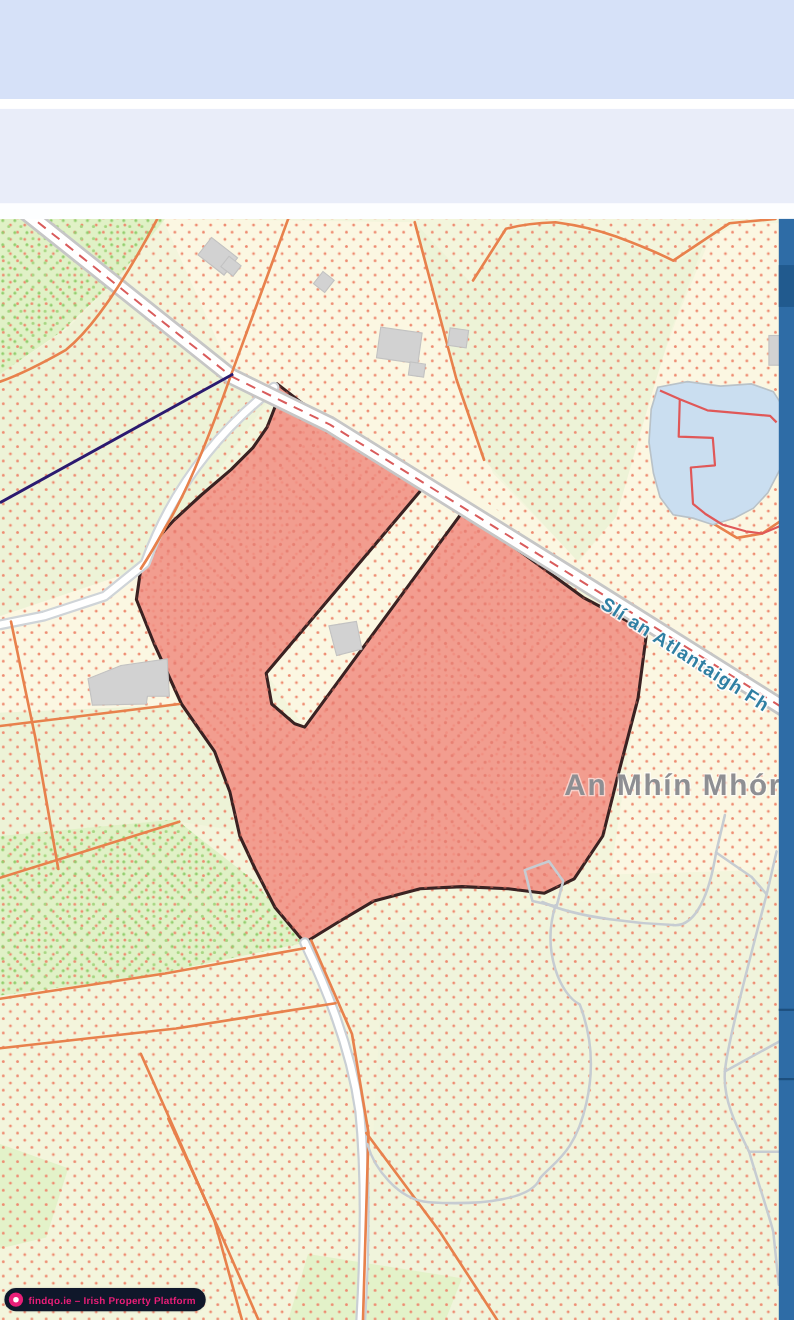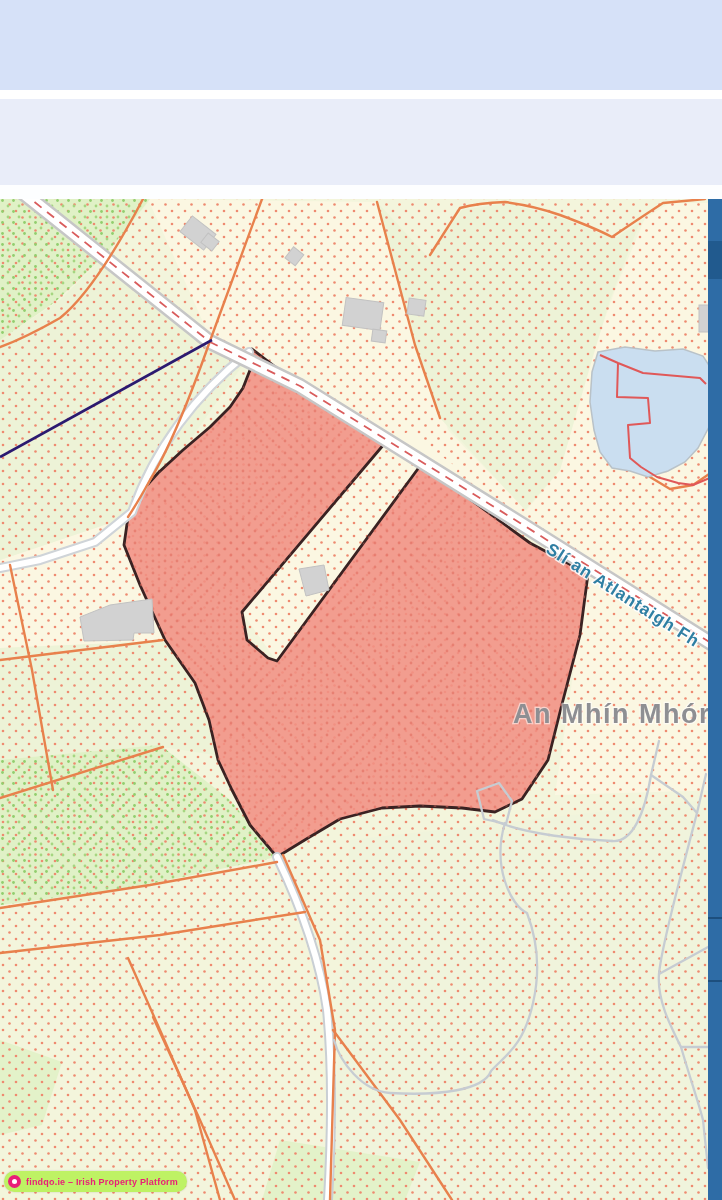--- a/index.html
+++ b/index.html
@@ -12,21 +12,21 @@
   .gap1{top:90px;height:9px;background:#ffffff;}
   .band2{top:99px;height:86px;background:#e9edf9;}
   .gap2{top:185px;height:14px;background:#fdfeff;}
   .map-wrap{position:absolute;left:0;top:199px;width:722px;height:1001px;}
   .map-wrap svg{display:block;}
   .scrollstrip{position:absolute;right:0;top:199px;width:14px;height:1001px;background:#2e6ca6;}
   .scroll-thumb{position:absolute;left:0;top:42px;width:14px;height:38px;background:#215a8e;}
   .seam{position:absolute;left:0;width:14px;height:2px;background:#1d4f7e;}
   .badge{
     position:absolute;left:4px;top:1171px;height:21px;
-    background:#bef264;border-radius:11px;display:flex;align-items:center;
+    background:#0f172a;border-radius:11px;display:flex;align-items:center;
     padding:0 9px 0 4px;box-shadow:0 0 2px rgba(0,0,0,.18);
   }
   .badge-icon{
     width:13px;height:13px;border-radius:50%;background:#e91e78;
     margin-right:5px;position:relative;flex:none;
   }
   .badge-icon::after{
     content:"";position:absolute;left:4px;top:4px;width:5px;height:5px;
     border-radius:50%;background:#ffffff;
   }

